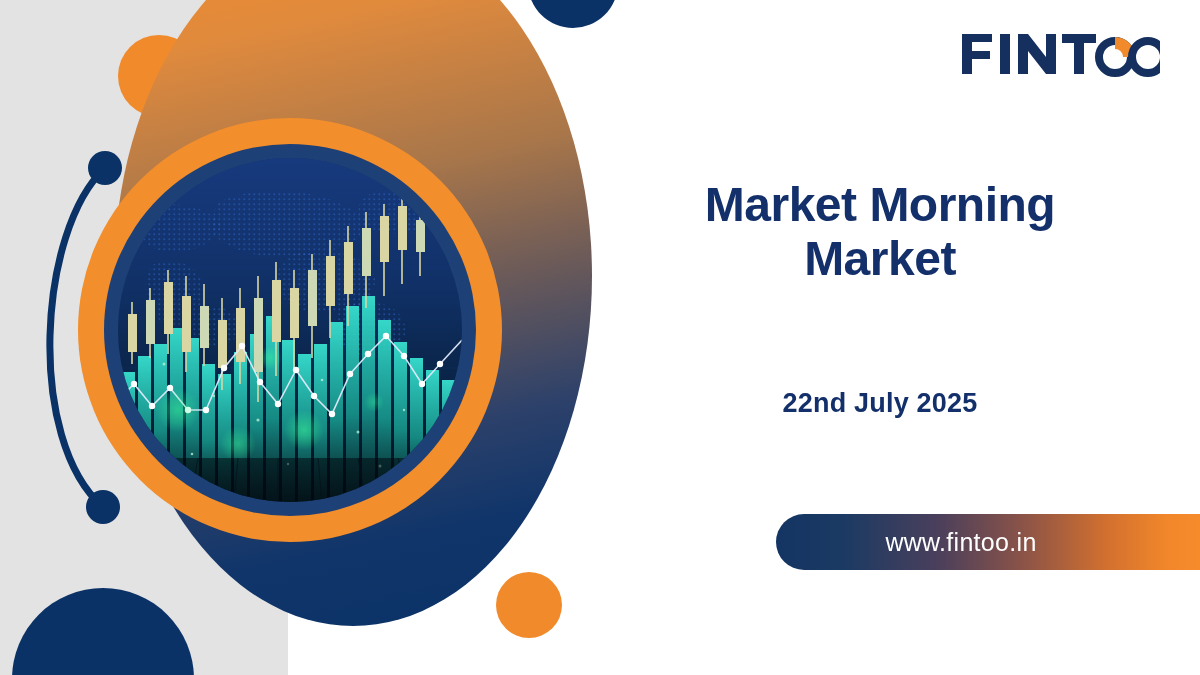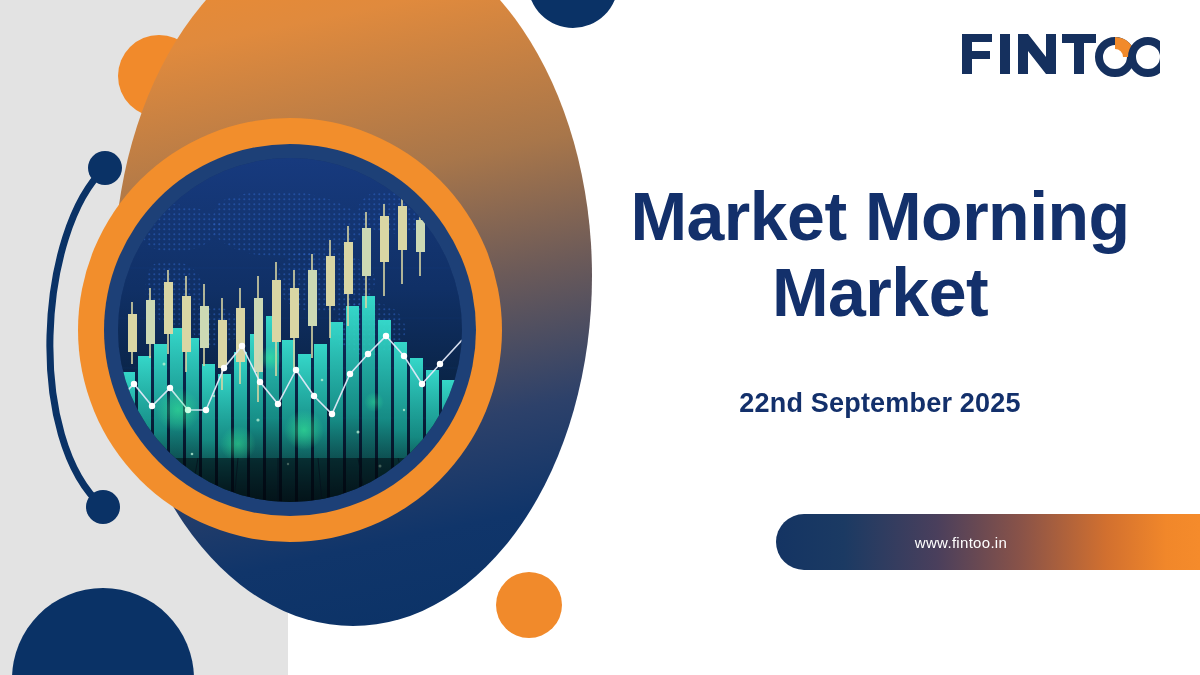--- a/index.html
+++ b/index.html
@@ -77,40 +77,40 @@
   .logo{
     position:absolute;right:40px;top:28px;
     display:flex;align-items:center;
   }
   .logo svg{display:block;}
 
   .headline{
     position:absolute;left:600px;top:178px;width:560px;
     text-align:center;
     color:#13306b;
-    font-size:68px;line-height:1.12;
+    font-size:48px;line-height:1.12;
     font-weight:bold;
     letter-spacing:-0.5px;
   }
   .date-line{
     position:absolute;left:600px;top:388px;width:560px;
     text-align:center;
     color:#13306b;
     font-size:27px;font-weight:bold;
     letter-spacing:0.2px;
   }
 
   .url-pill{
     position:absolute;left:776px;top:514px;width:424px;height:56px;
     border-top-left-radius:28px;border-bottom-left-radius:28px;
     background:linear-gradient(90deg,#143463 0%,#1b3a63 16%,#4a3f5c 38%,#8a5348 58%,#d2702f 78%,#f1872a 92%,#f58b2b 100%);
     display:flex;align-items:center;justify-content:center;
   }
   .url-pill span{
-    color:#ffffff;font-size:15px;letter-spacing:.3px;
+    color:#ffffff;font-size:25px;letter-spacing:.3px;
     padding-right:54px;
   }
 </style>
 </head>
 <body>
 
 <div class="canvas">
 
   <div class="gray-panel"></div>
 
@@ -316,19 +316,19 @@
 
       <circle cx="188" cy="29" r="16" fill="none" stroke="#15305e" stroke-width="8"></circle>
     </svg>
   </div>
 
   <div class="headline">
     <div>Market Morning</div>
     <div>Market</div>
   </div>
 
-  <div class="date-line">22nd September 2025</div>
+  <div class="date-line">22nd July 2025</div>
 
   <div class="url-pill">
     <span>www.fintoo.in</span>
   </div>
 
 </div>
 
 </body></html>

